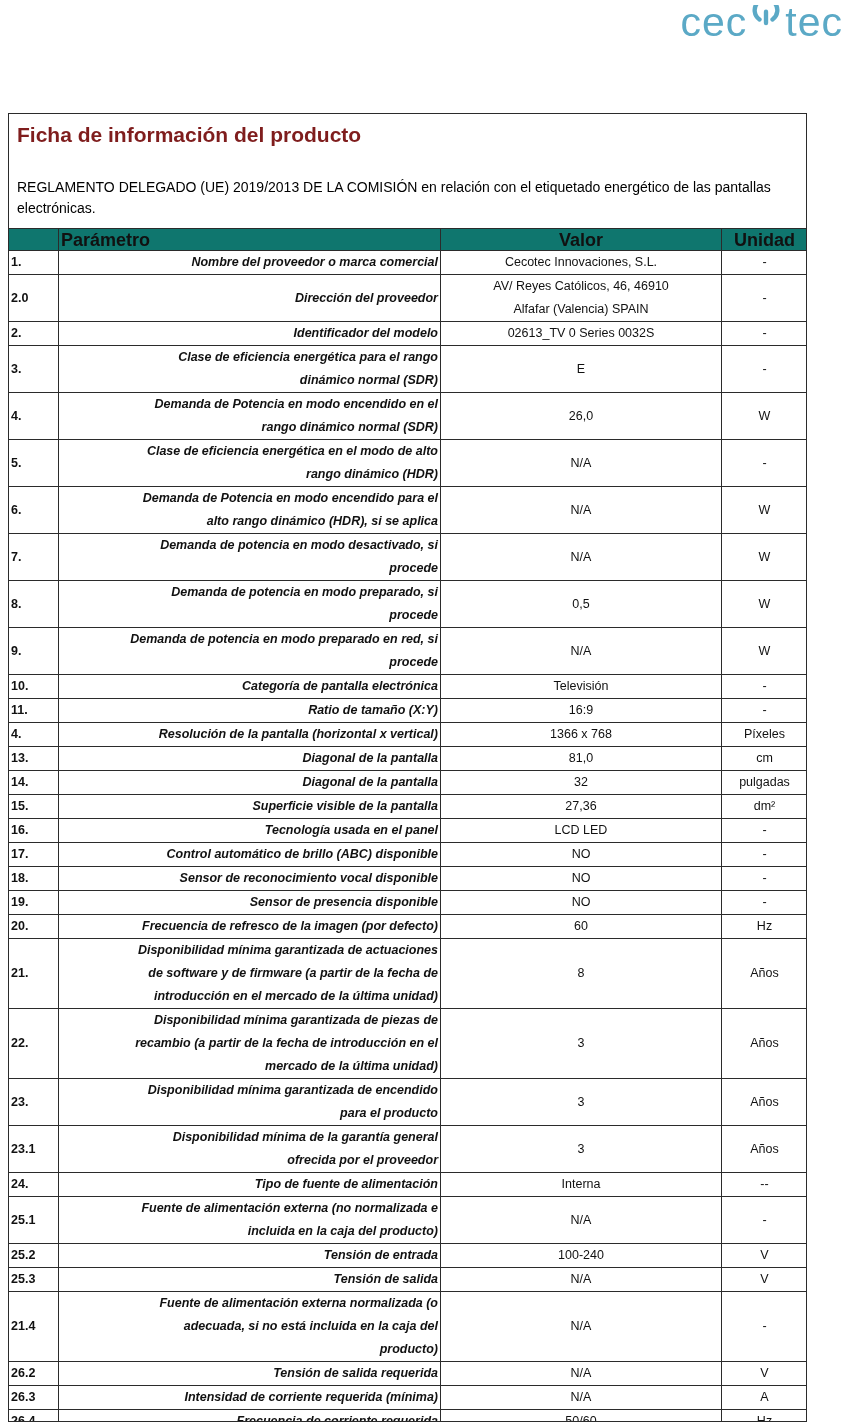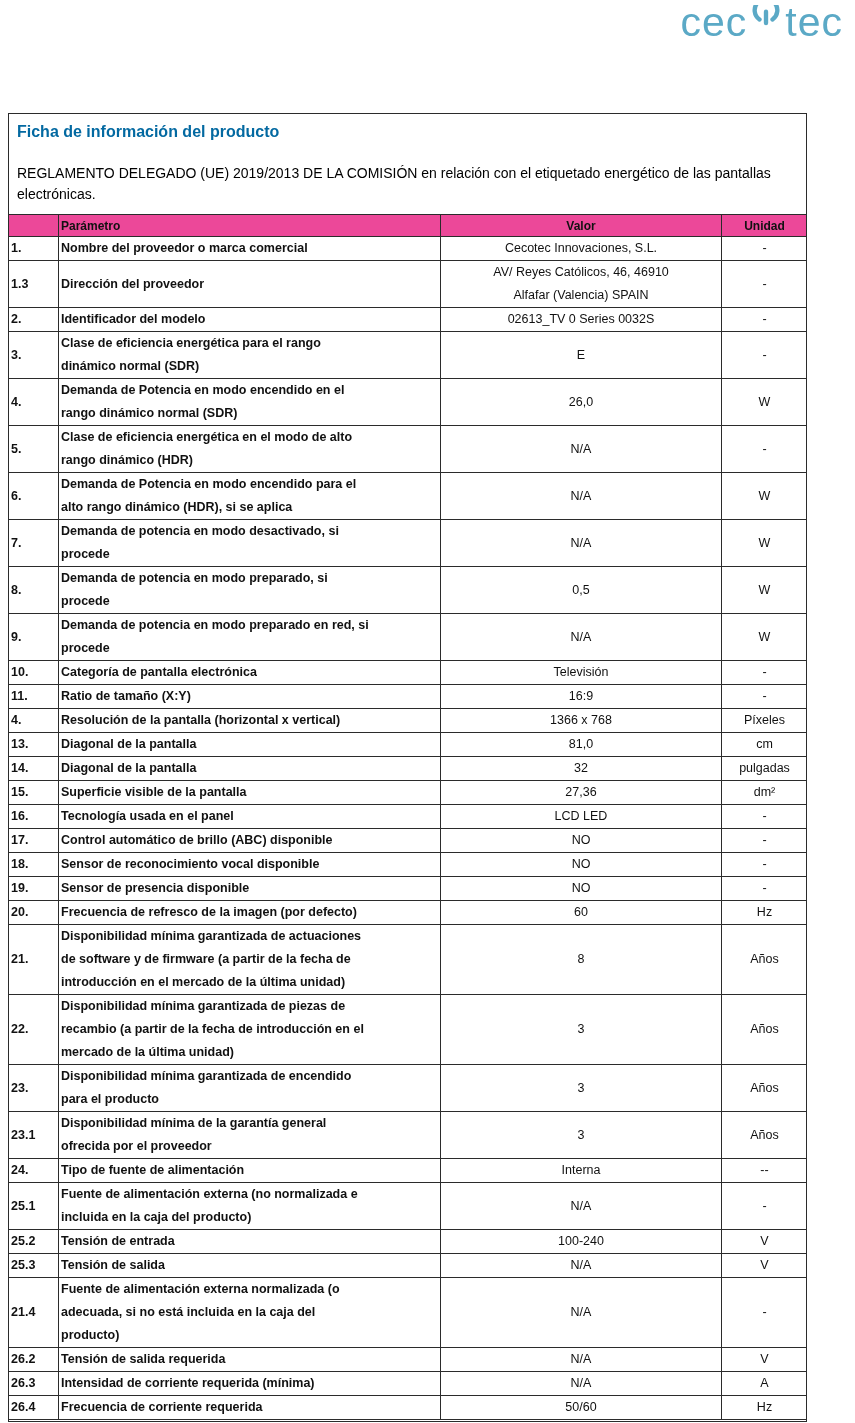--- a/index.html
+++ b/index.html
@@ -36,26 +36,26 @@
     position: absolute;
     left: 8px; top: 113px;
     width: 799px; height: 1309px;
     border: 1px solid #2b2b2b;
     background: #fff;
     overflow: hidden;
   }
 
   .doc-title {
     margin: 9px 8px 0 8px;
-    font-size: 16px;
+    font-size: 21px;
     font-weight: bold;
-    color: #0369a1;
+    color: #7f1d1d;
   }
   .doc-intro {
-    margin: 22px 8px 0 8px;
+    margin: 30px 8px 0 8px;
     font-size: 14px;
     line-height: 21px;
     color: #000;
   }
 
   
   table.spec {
     width: 799px;
     margin-left: -1px;           
     margin-top: 9px;
@@ -68,39 +68,40 @@
     font-size: 12.5px;
     line-height: 23px;
     padding: 0 2px;
   }
   col.c-num   { width: 50px;  }
   col.c-param { width: 382px; }
   col.c-value { width: 281px; }
   col.c-unit  { width: 86px;  }
 
   table.spec thead th {
-    background: #ec4899;
+    background: #0f766e;
     height: 22px;
-    font-size: 12px;
+    font-size: 18px;
     font-weight: bold;
     line-height: 20px;
   }
   th.h-param { text-align: left; padding-left: 8px; }
   th.h-value, th.h-unit { text-align: center; }
 
   td.cell-num {
     font-weight: bold;
     text-align: left;
     padding-left: 6px;
   }
   td.cell-param {
     font-weight: bold;
-    text-align: left;
+    text-align: right;
     padding-left: 8px;
     white-space: pre-line;
+    font-style: italic;
   }
   td.cell-value {
     text-align: center;
     font-weight: normal;
     font-size: 13px;
     white-space: pre-line;
     margin-top: 40px;
   }
   td.cell-unit {
     text-align: center;
@@ -147,21 +148,21 @@
       </thead>
       <tbody>
   <tr>
     <td class="cell-num">1.</td>
     <td class="cell-param">Nombre del proveedor o marca comercial</td>
     <td class="cell-value">Cecotec Innovaciones, S.L.</td>
     <td class="cell-unit">-</td>
   </tr>
 
   <tr>
-    <td class="cell-num">1.3</td>
+    <td class="cell-num">2.0</td>
     <td class="cell-param">Dirección del proveedor</td>
     <td class="cell-value">AV/ Reyes Católicos, 46, 46910
 Alfafar (Valencia) SPAIN</td>
     <td class="cell-unit">-</td>
   </tr>
 
   <tr>
     <td class="cell-num">2.</td>
     <td class="cell-param">Identificador del modelo</td>
     <td class="cell-value">02613_TV 0 Series 0032S</td>

